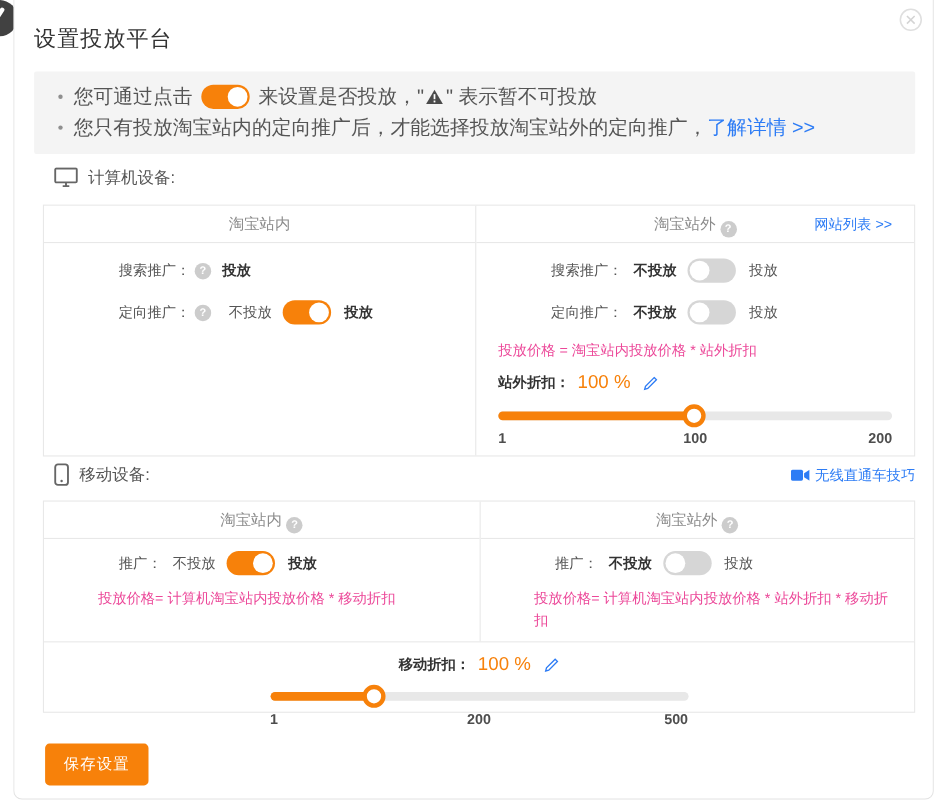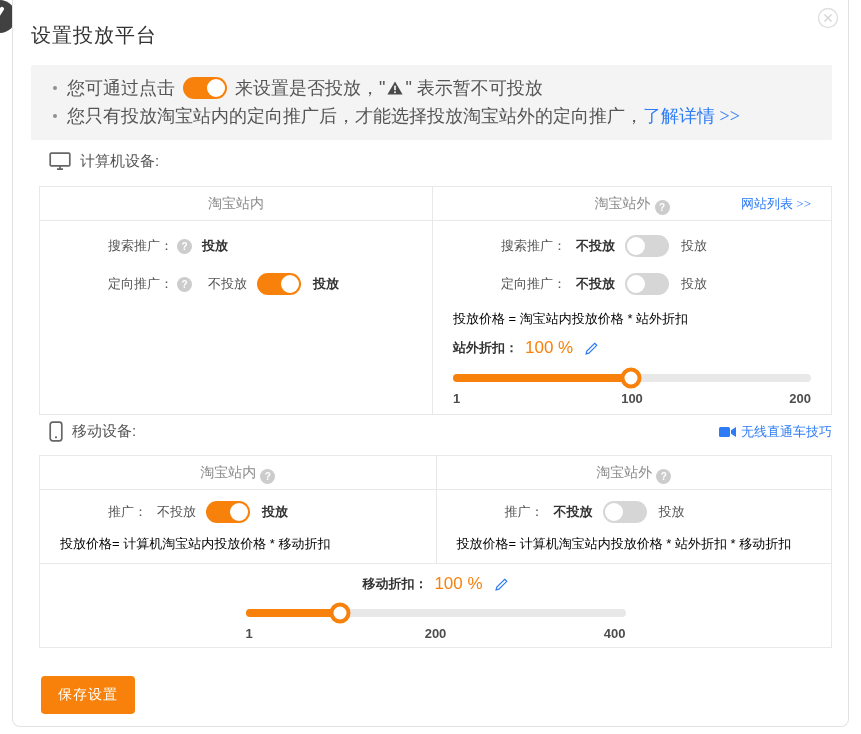--- a/index.html
+++ b/index.html
@@ -23,21 +23,21 @@
     color:#333; letter-spacing:1px; }
 
   
   .notice { position:absolute; left:18px; top:65px; width:801px; height:75px; box-sizing:border-box;
     background:#f4f4f4; border-radius:2px; padding:9px 0; font-size:18px; color:#555; }
   .bullet-line { height:28px; display:flex; align-items:center; padding-left:22px; }
   .dot { width:4px; height:4px; border-radius:50%; background:#8f8f8f; margin-right:10px; flex:none; }
   .bullet-line .txt { white-space:pre; }
   .warn { display:inline-flex; margin:0 2px; }
 
-  .link { color:var(--link); text-decoration:none; cursor:pointer;font-family:Liberation Serif, serif; }
+  .link { color:var(--link); text-decoration:none; cursor:pointer; }
 
   
   .toggle { position:relative; display:inline-block; width:44px; height:22px; border-radius:11px;
     vertical-align:middle; cursor:pointer; flex:none; }
   .toggle.on  { background:var(--accent); }
   .toggle.off { background:#d6d6d6; }
   .toggle .knob { position:absolute; top:2px; width:18px; height:18px; border-radius:50%; background:#fff; }
   .toggle.on  .knob { right:2px; }
   .toggle.off .knob { left:2px; }
   .notice .toggle { margin:0 8px; }
@@ -66,21 +66,21 @@
   .col-head .help { vertical-align:-3px; margin-left:4px; }
   .head-link { position:absolute; right:20px; top:0; font-size:13px; }
   .col-body { padding:6px 20px 0; font-size:13px; color:#555; }
   .row { display:flex; align-items:center; height:38px; }
   .row .lbl { margin-right:4px;margin-left:48px; }
   .row .help { margin-right:10px; }
   .row .state-off, .row .state-on { margin:0 10px 0 6px;font-family:Liberation Serif, serif; }
   .row .after-toggle { margin-left:12px; }
   .strong { font-weight:bold; color:#333; }
 
-  .formula { margin-top:6px; line-height:20px; color:#000000; }
+  .formula { margin-top:6px; line-height:20px; color:#ec4899; }
   .discount { display:flex; align-items:center; height:26px; margin-top:6px; gap:7px;text-align:right; }
   .dlabel { font-weight:bold; color:#333; font-size:13px; }
   .dvalue { color:var(--accent); font-size:17px; }
   .pencil { display:inline-flex; cursor:pointer; margin-left:4px; }
 
   
   .slider { position:relative; height:8px; margin-top:13px; cursor:pointer; }
   .slider-track { height:8px; border-radius:4px; background:#e8e8e8; }
   .slider-fill { height:8px; border-radius:4px; background:var(--accent); width:0; }
   .slider-handle { position:absolute; top:50%; left:0; width:13px; height:13px; background:#fff;
@@ -89,21 +89,21 @@
   .s-min { position:absolute; left:0; }
   .s-mid { position:absolute; left:50%; transform:translateX(-50%); }
   .s-max { position:absolute; right:0; }
 
   
   .grid-cols { display:flex; border-bottom:1px solid var(--border); }
   .grid-cols .col { width:396px; }
   .grid-cols .col + .col { border-left:1px solid var(--border); }
   .grid-cols .col-body { padding:4px 20px 9px; }
   .grid-cols .row { height:36px; }
-  .grid-cols .formula { margin-top:4px; }
+  .grid-cols .formula { margin-top:4px;margin-left:29px; }
   .grid-span { padding-top:8px; }
   .discount.center { justify-content:center; margin-top:0; height:24px; }
   .slider-wrap { width:380px; margin:0 auto; }
 
   .save-btn { position:absolute; left:28px; top:676px; padding:10px 17px; background:var(--accent);
     color:#fff; font-size:14px; border:none; border-radius:4px; cursor:pointer;
     font-family:inherit; letter-spacing:1px; }
 </style>
 </head>
 <body>
@@ -291,21 +291,21 @@
         <div class="slider-wrap">
           <div class="slider">
             <div class="slider-track">
                 <div class="slider-fill" style="width: 24.812%;"></div>
               </div>
             <div class="slider-handle" style="left: 24.812%;"></div>
           </div>
           <div class="scale">
             <span class="s-min">1</span>
             <span class="s-mid">200</span>
-            <span class="s-max">400</span>
+            <span class="s-max">500</span>
           </div>
         </div>
       </div>
     </div>
 
     <button class="save-btn">保存设置</button>
   </div>
 </div>
 
 </body></html>

